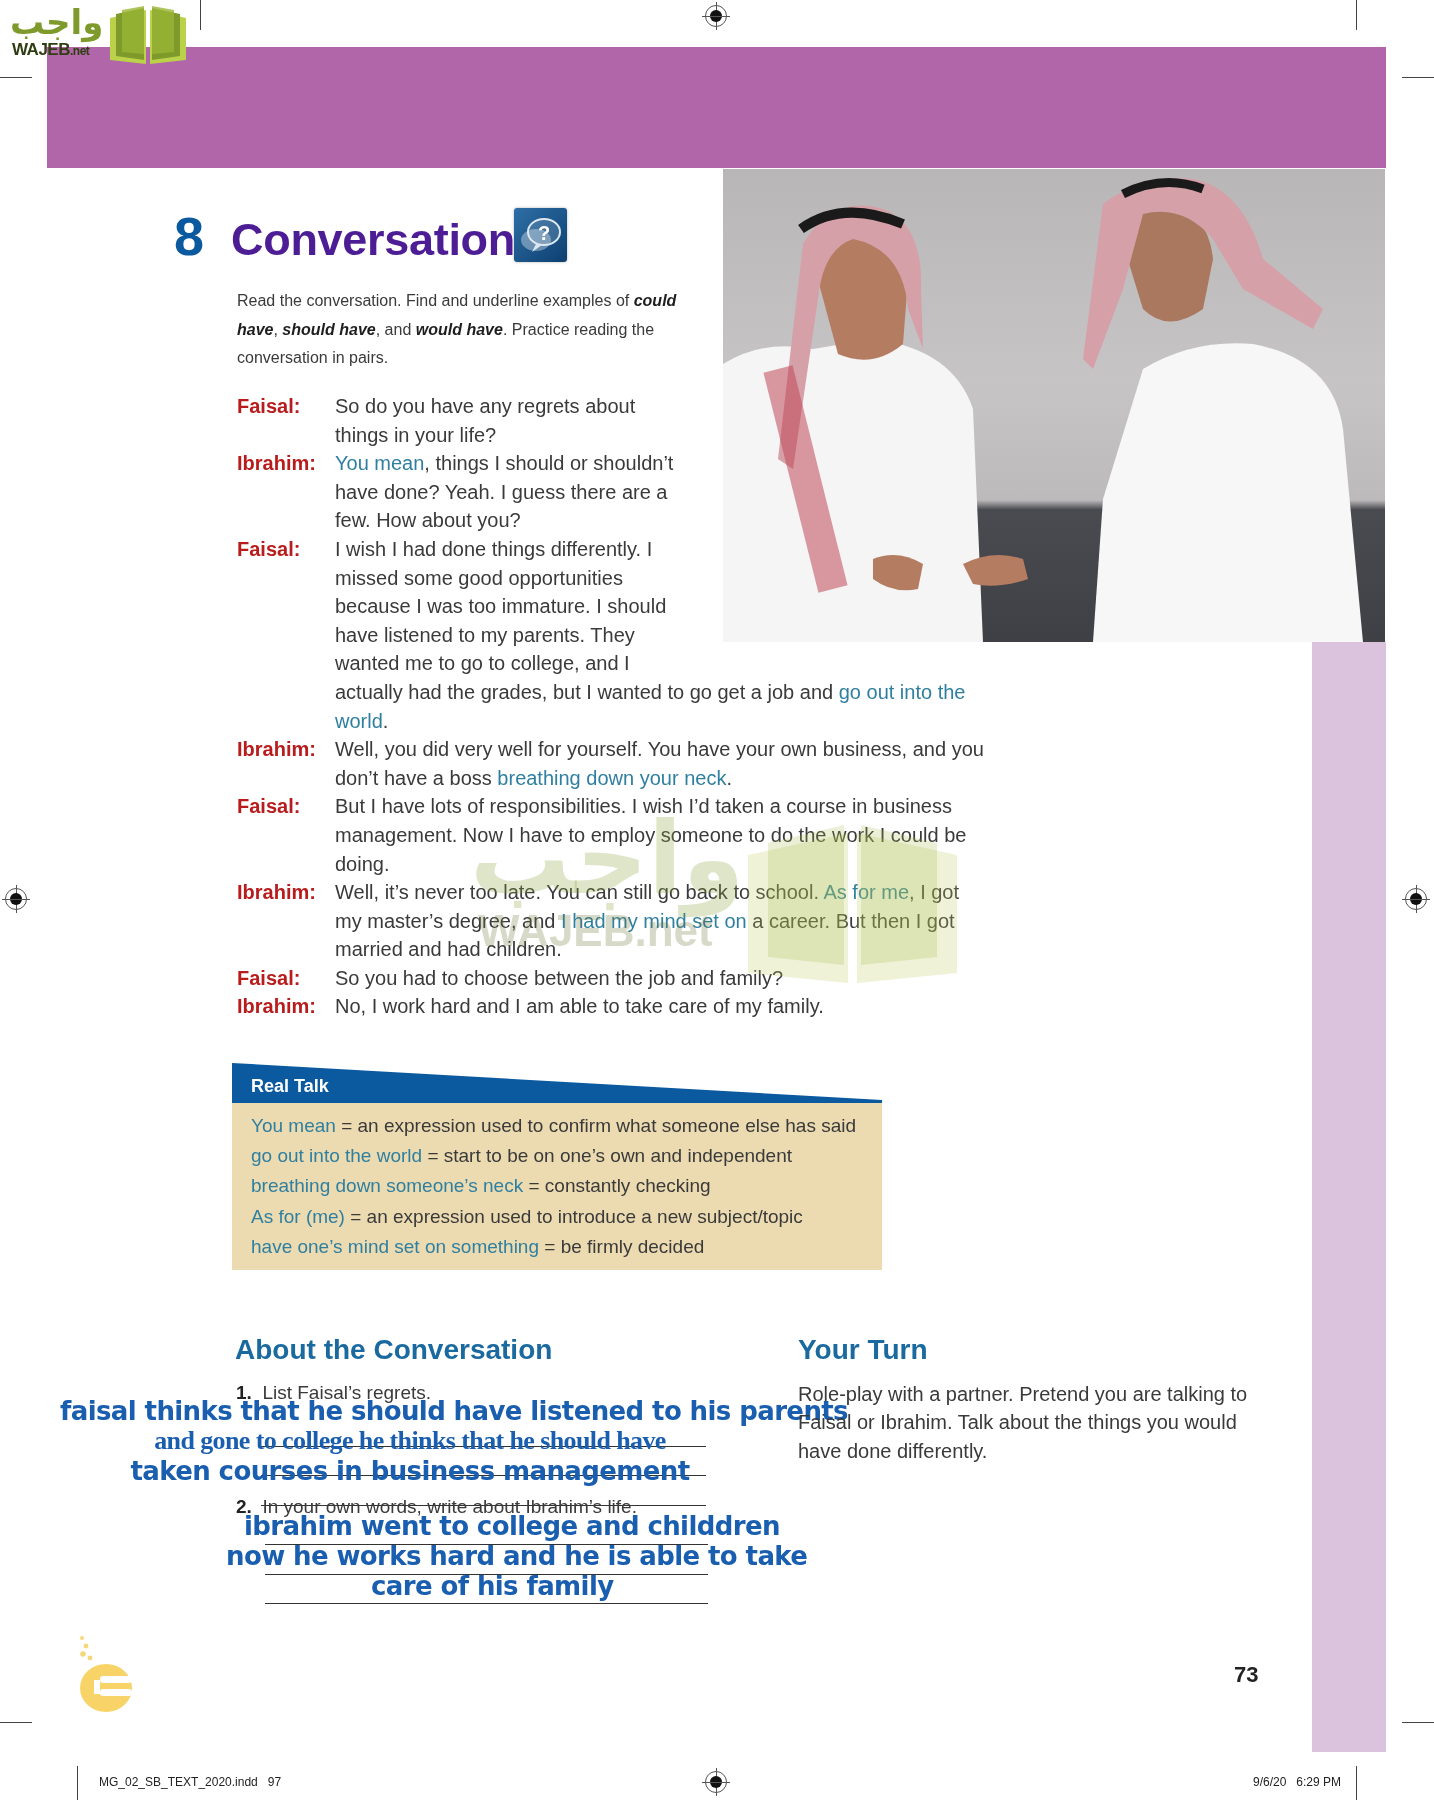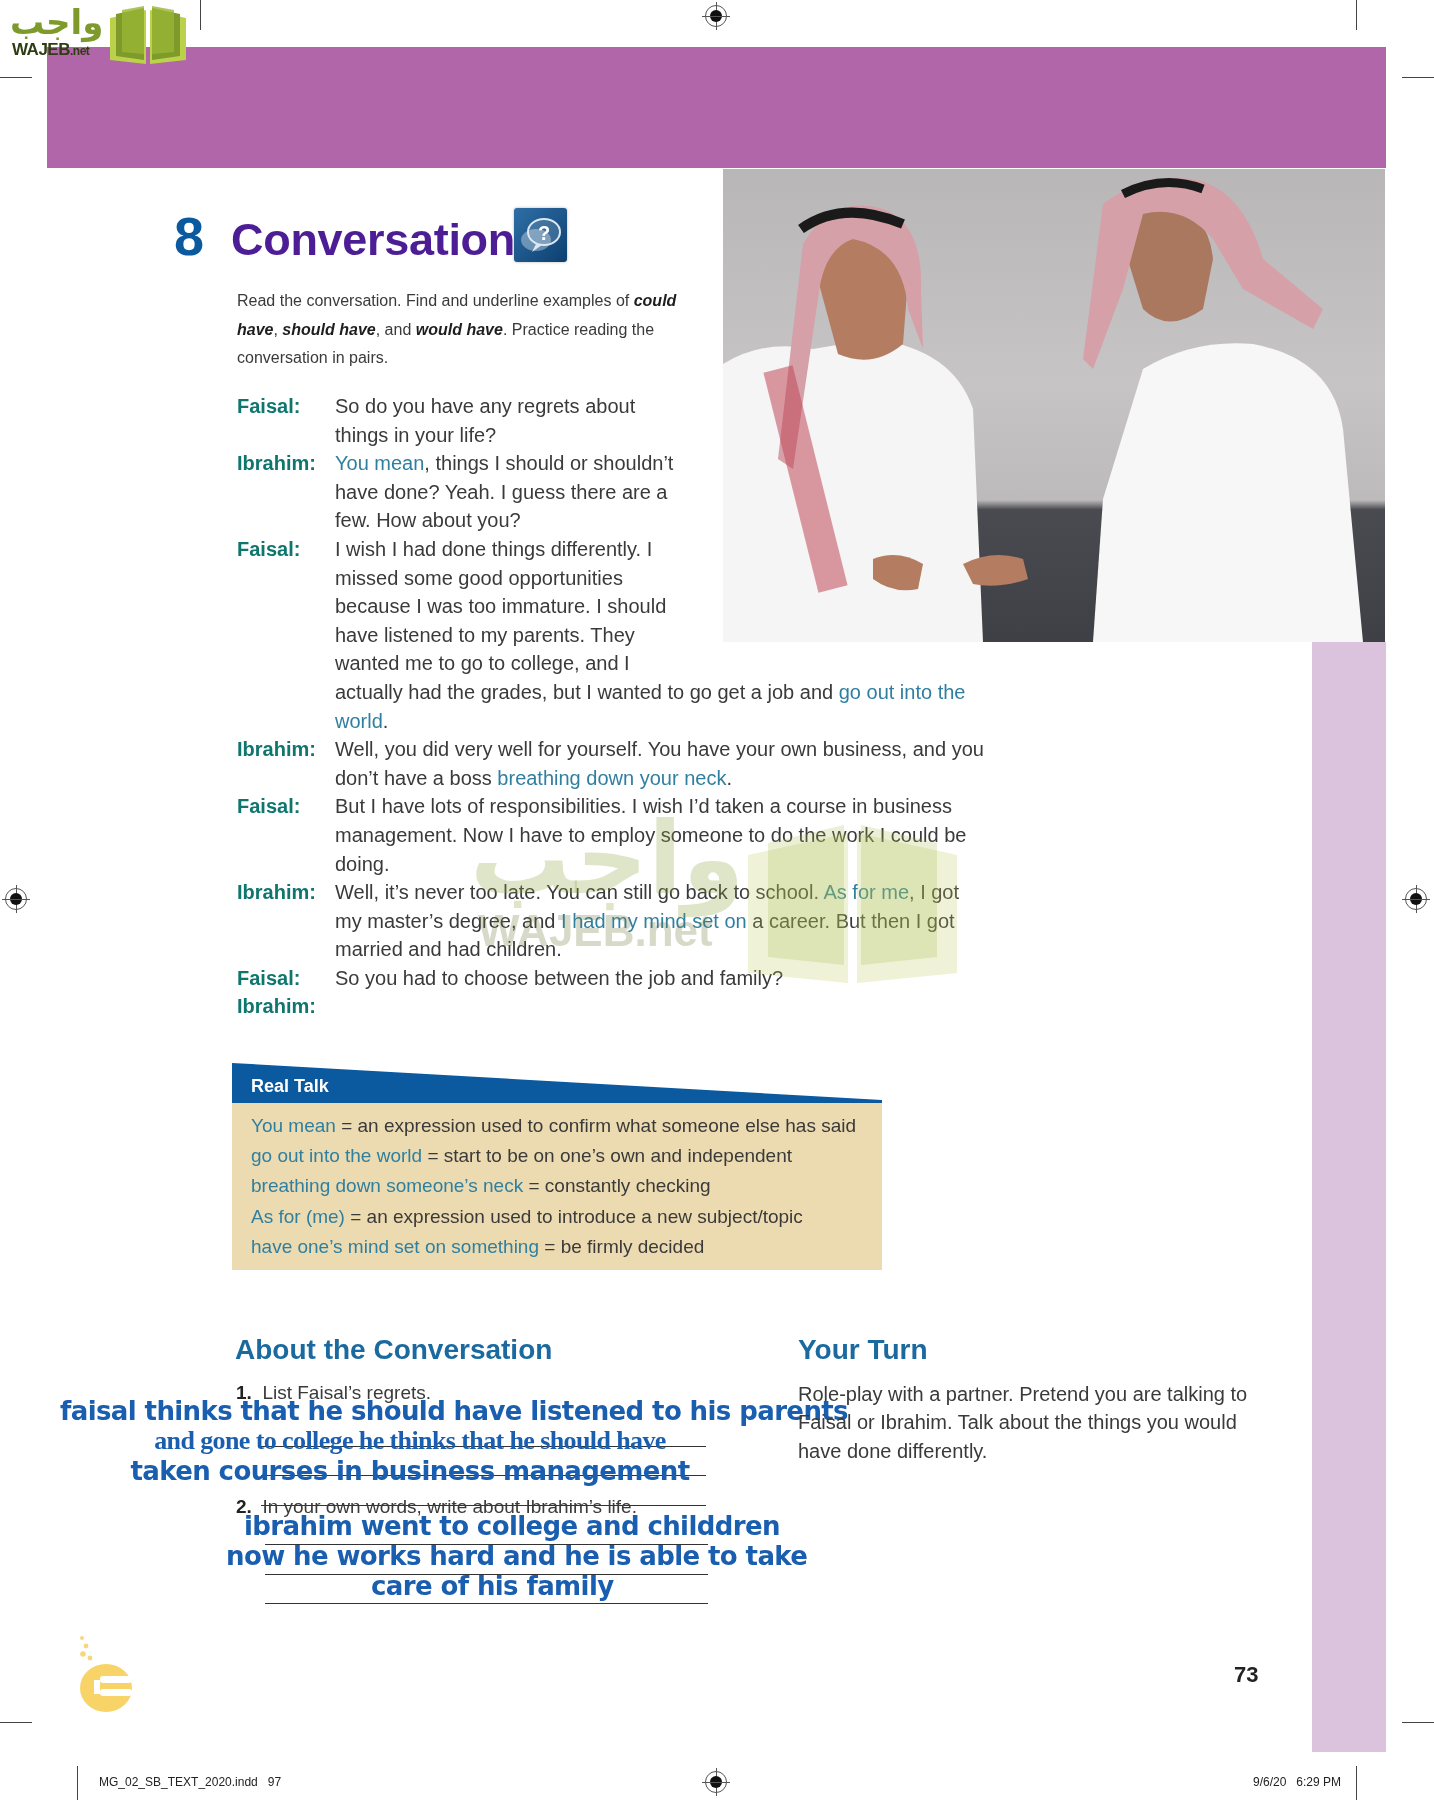--- a/index.html
+++ b/index.html
@@ -25,21 +25,21 @@
   .sec-num { left:174px; top:205px; font-size:54px; font-weight:bold; color:#0b5aa0; }
   .sec-title { left:231px; top:214px; font-size:45px; font-weight:bold; color:#4c1d95; letter-spacing:-0.3px; }
   .help-icon { left:514px; top:208px; width:53px; height:54px; border-radius:3px;
                background:linear-gradient(135deg,#2e6fa6 0%,#0d3f70 100%); box-shadow:0 0 3px rgba(0,0,0,.3); }
 
   .instr { left:237px; top:287px; width:470px; font-size:16px; line-height:28.5px; color:#3a3a3a; }
   .instr b { font-style:italic; color:#1e1e1e; }
 
   .dialog { left:237px; top:392px; width:780px; font-size:20px; line-height:28.6px; }
   .turn { display:flex; }
-  .speaker { width:98px; flex:none; font-weight:bold; color:#0f766e; }
+  .speaker { width:98px; flex:none; font-weight:bold; color:#b91c1c; }
   .line { flex:1; color:#3a3a3a; }
   .hl { color:#2f7fa0; }
 
   .realtalk { left:232px; top:1063px; width:650px; }
   .rt-header { position:relative; height:40px; }
   .rt-header svg { position:absolute; left:0; top:0; }
   .rt-title { position:absolute; left:19px; top:13px; font-size:18px; font-weight:bold; color:#ffffff;text-align:center; }
   .rt-body { background:#ecdbb1; padding:8px 10px 8px 19px; font-size:19px; line-height:30.2px; color:#3a3a3a; }
   .rt-body .term { color:#2f7fa0; }
 
@@ -158,20 +158,21 @@
   <div class="turn">
     <div class="speaker">Ibrahim:</div>
     <div class="line" style="max-width:652px;"><span>Well, it’s never too late. You can still go back to school. </span><span class="hl">As for me</span><span>, I got my master’s degree, and </span><span class="hl">I had my mind set on</span><span> a career. But then I got married and had children.</span></div>
   </div>
   <div class="turn">
     <div class="speaker">Faisal:</div>
     <div class="line">So you had to choose between the job and family?</div>
   </div>
   <div class="turn">
     <div class="speaker">Ibrahim:</div>
+    <div class="line">No, I work hard and I am able to take care of my family.</div>
   </div>
 </div>
 
 <div class="abs wm-ar">واجب</div>
 <div class="abs wm-en"><span>WAJEB</span><span>.net</span></div>
 <svg class="abs" style="left:740px; top:815px;" width="225" height="170" viewBox="0 0 225 170">
   <path d="M8 40 L108 18 L108 168 L8 158 Z" fill="rgba(190,205,90,0.25)"></path>
   <path d="M217 40 L117 18 L117 168 L217 158 Z" fill="rgba(190,205,90,0.25)"></path>
   <path d="M28 28 L104 10 L104 150 L28 142 Z" fill="rgba(160,180,70,0.22)"></path>
   <path d="M197 28 L121 10 L121 150 L197 142 Z" fill="rgba(160,180,70,0.22)"></path>

